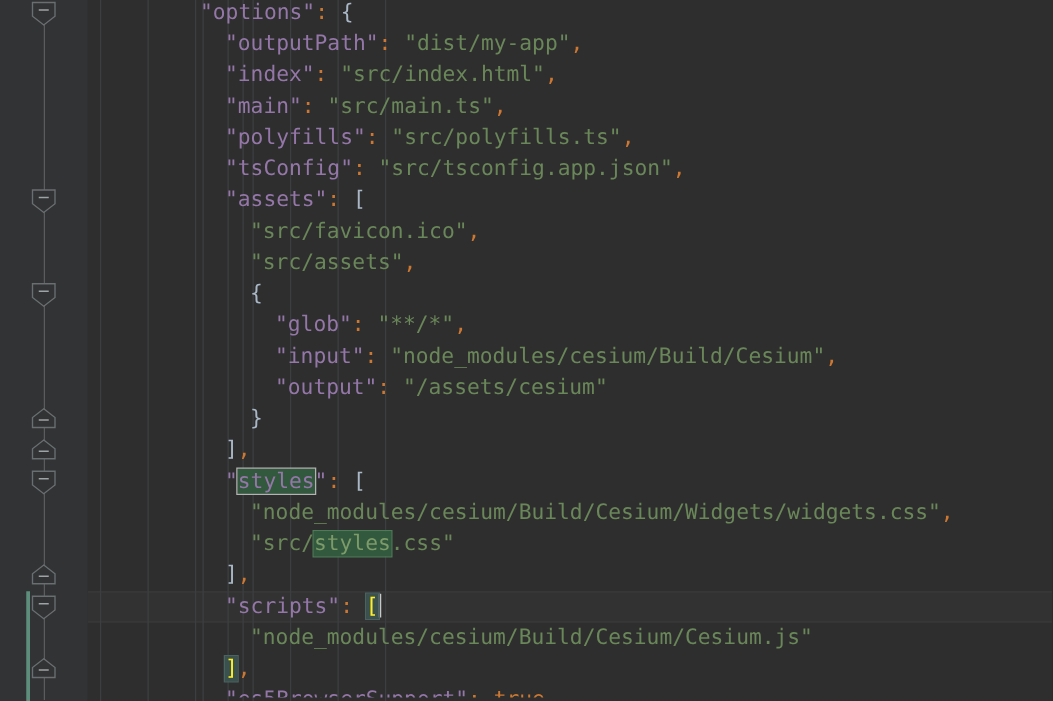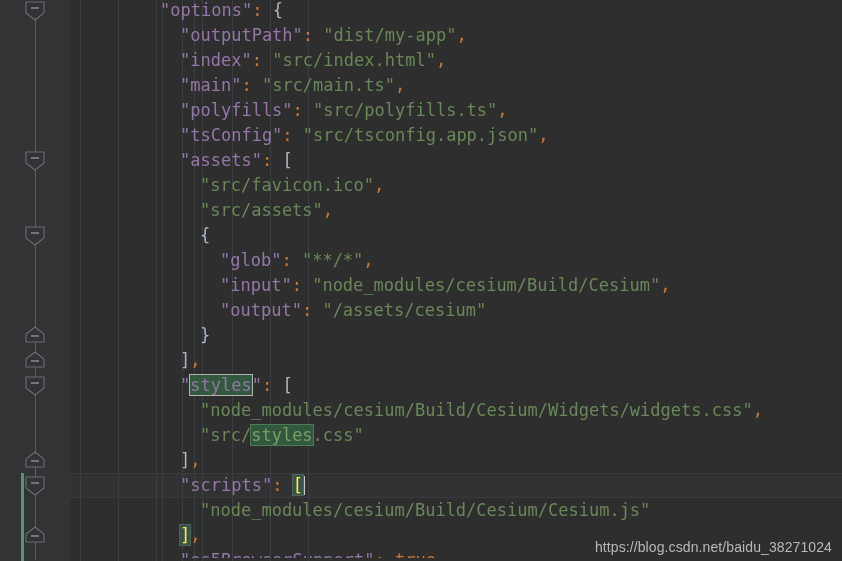--- a/index.html
+++ b/index.html
@@ -250,14 +250,13 @@
         <div class="line" style="top: 423px; left: 130px;"><span class="t-str">"src/</span><span class="hl-found str">styles</span><span class="t-str">.css"</span></div>
         <div class="line" style="top: 448px; left: 110px;"><span class="t-brk">]</span><span class="t-punc">,</span></div>
         <div class="current-line" style="top: 473px;"></div>
         <div class="line" style="top: 473px; left: 110px;"><span class="t-key">"scripts"</span><span class="t-punc">:</span><span class="t-brk"> </span><span class="brk-match">[</span><span class="caret"></span></div>
         <div class="line" style="top: 498px; left: 130px;"><span class="t-str">"node_modules/cesium/Build/Cesium/Cesium.js"</span></div>
         <div class="line" style="top: 523px; left: 110px;"><span class="brk-match">]</span><span class="t-punc">,</span></div>
         <div class="line" style="top: 548px; left: 110px; clip-path: inset(0px 0px 60%);"><span class="t-key">"es5BrowserSupport"</span><span class="t-punc">:</span><span class="t-brk"> </span><span class="t-kw">true</span></div>
       </div>
   </div>
 
-  <div class="watermark">https://blog.csdn.net/baidu_38271024</div>
 </div>
 
 </body></html>

